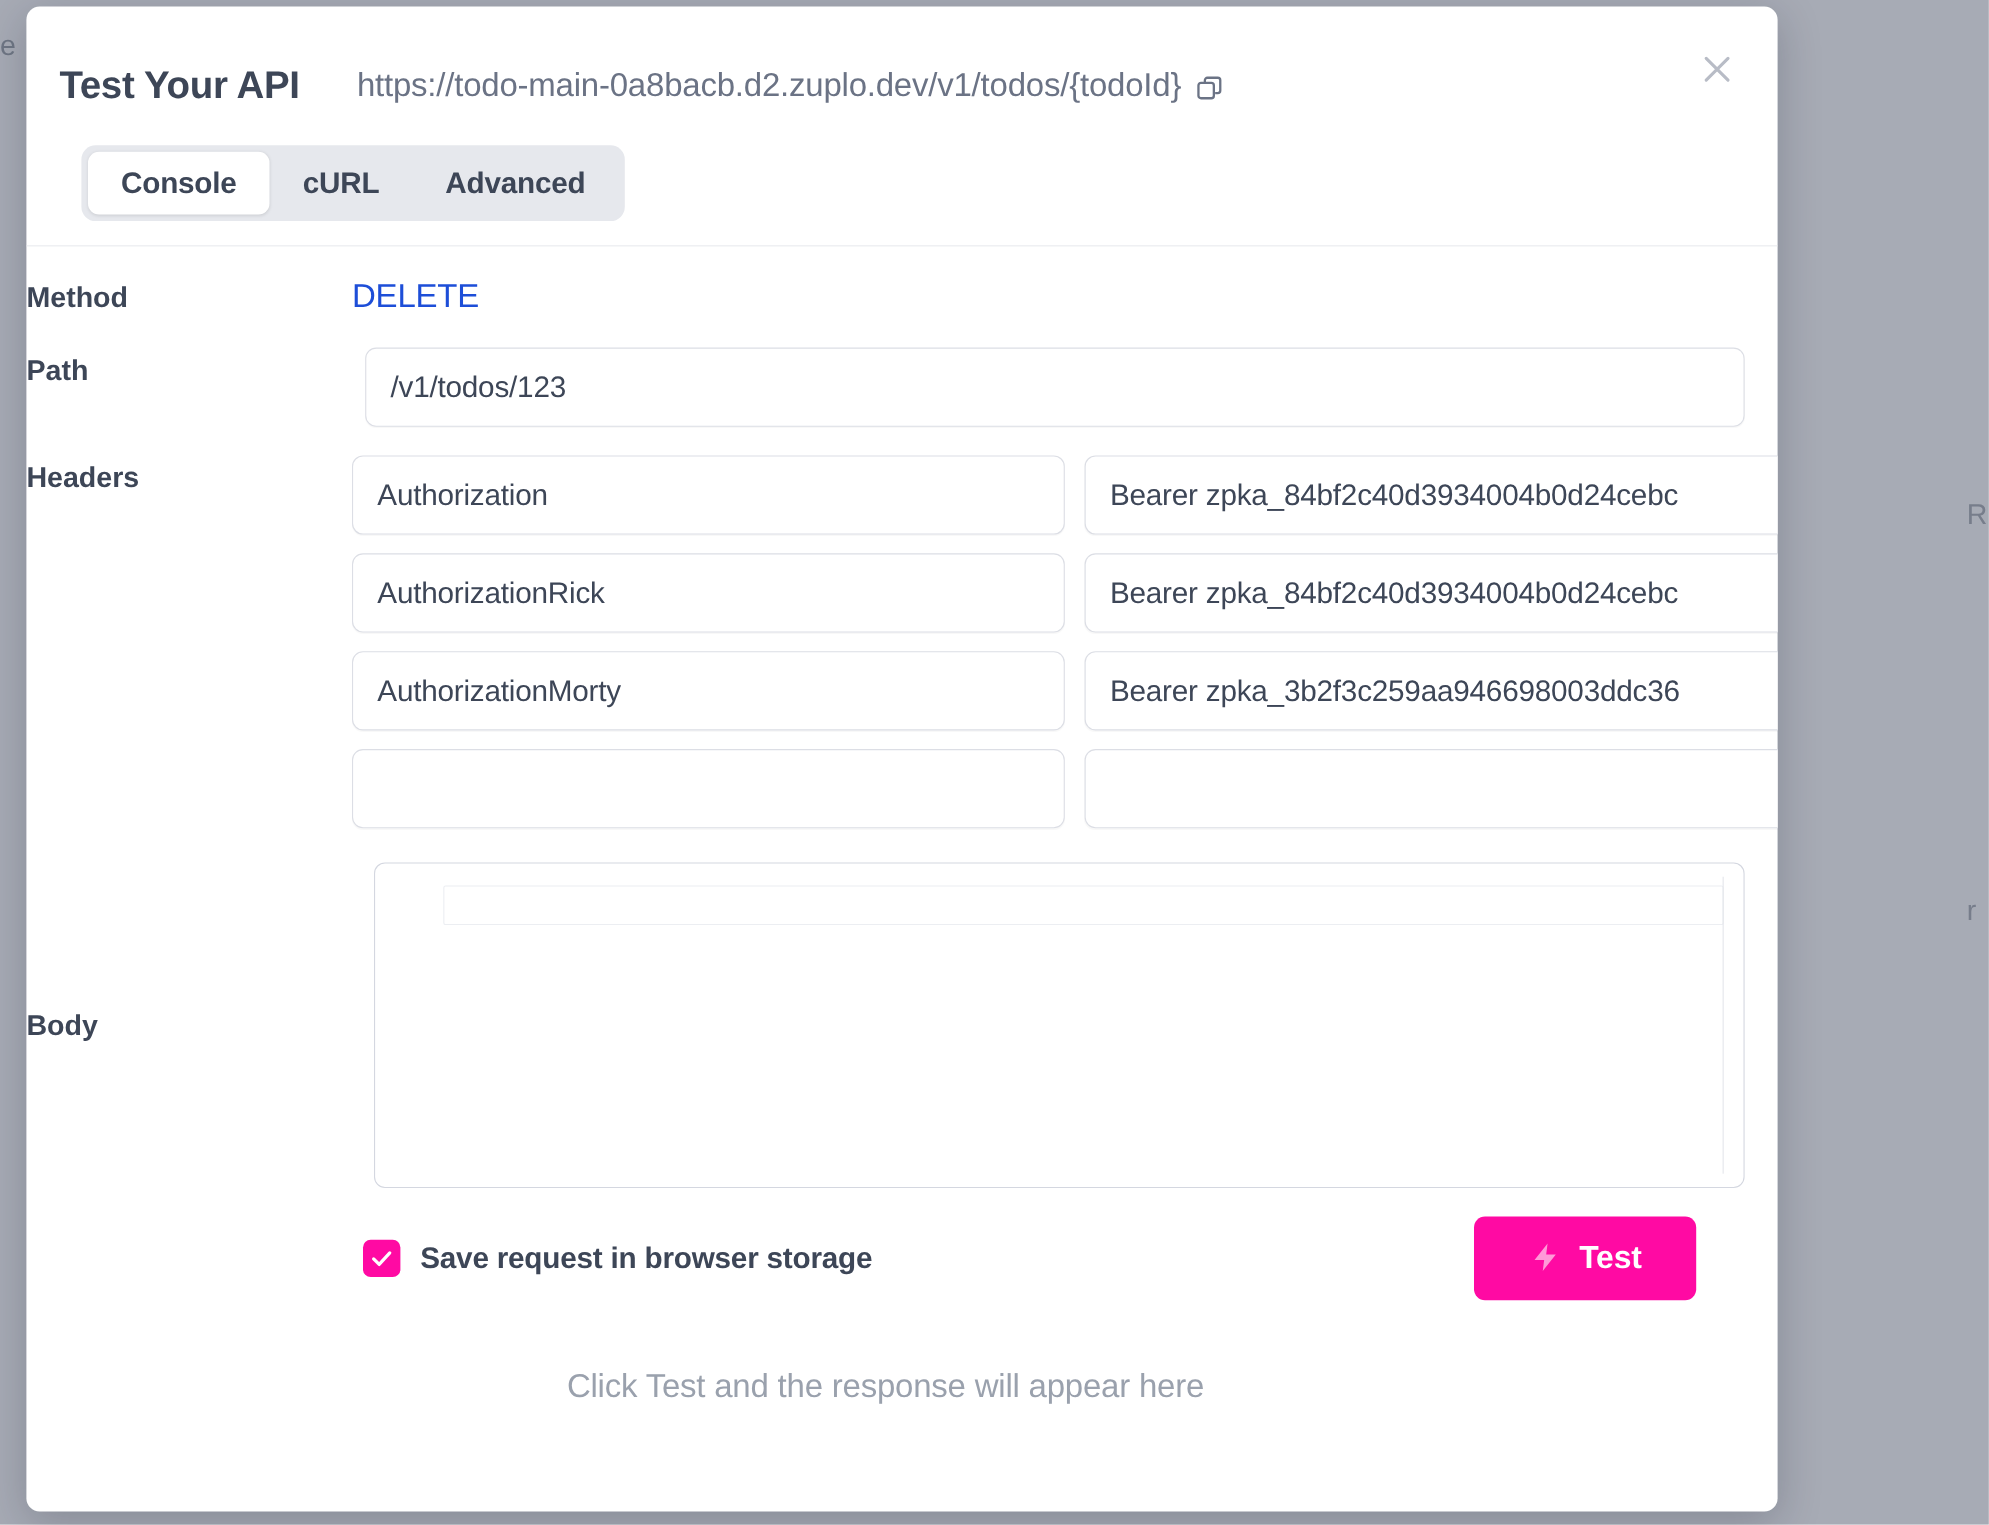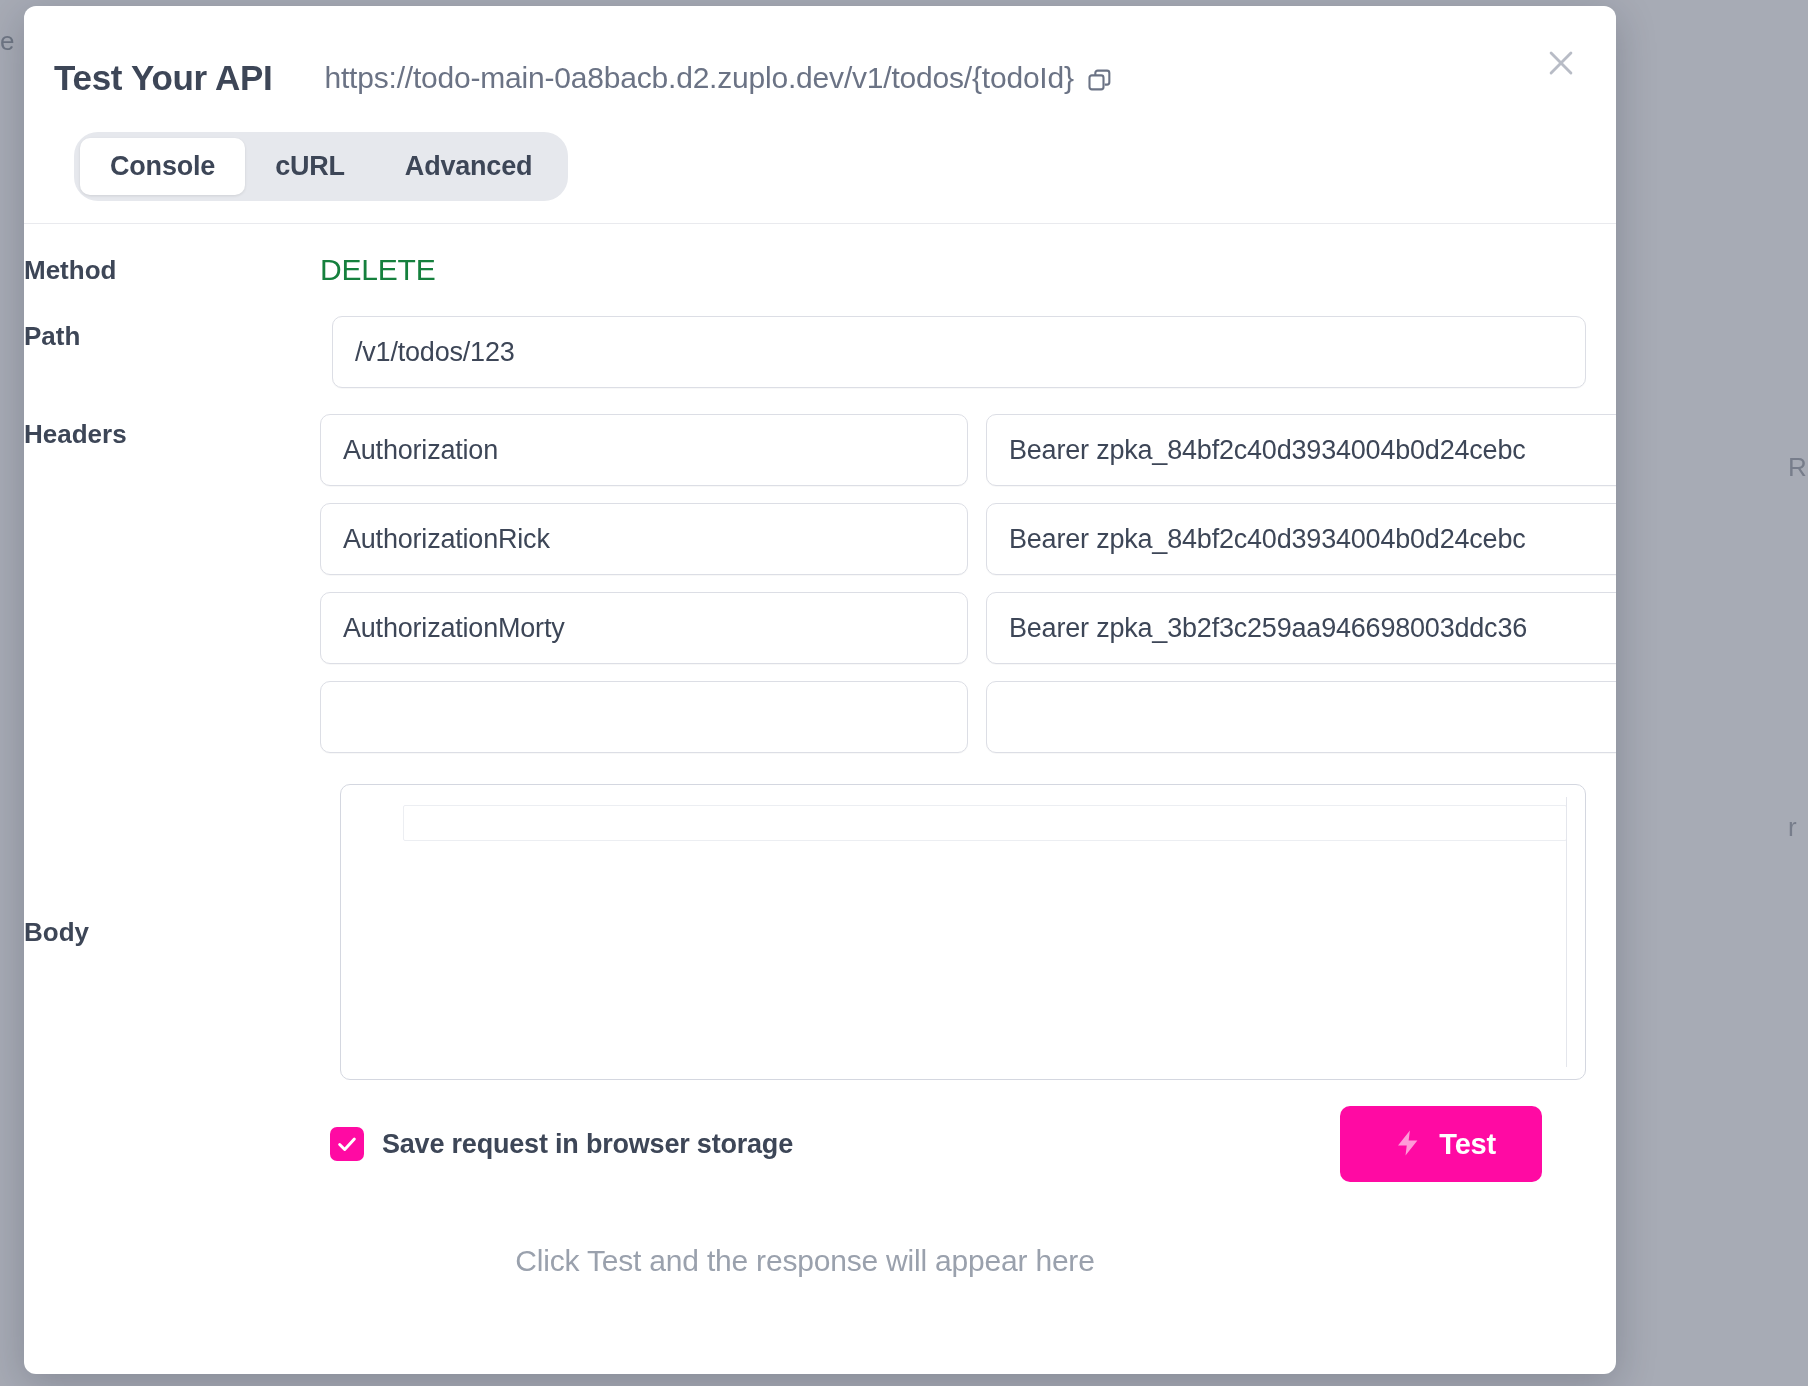--- a/index.html
+++ b/index.html
@@ -88,21 +88,21 @@
     cursor: pointer;
   }
 
   
   .tabs-row {
     padding: 22px 0 0 50px;
   }
   .tabs {
     display: inline-flex;
     background: #e6e8ed;
-    border-radius: 24px;
+    border-radius: 13px;
     padding: 6px;
     gap: 0px;
   }
   .tab {
     font-size: 27px;
     font-weight: 700;
     color: #3d4657;
     padding: 13px 30px;
     border-radius: 10px;
     cursor: pointer;
@@ -135,21 +135,21 @@
     text-align: left;
     padding-right: 14px;
     font-size: 26px;
     font-weight: 700;
     color: #3d4657;
     flex: 0 0 296px;
     line-height: 40px;
   }
   .row-value-text {
     font-size: 30px;
-    color: #15803d;
+    color: #1d4ed8;
     line-height: 40px;
     letter-spacing: -0.2px;
   }
 
   .field {
     border: 1px solid #dcdee5;
     border-radius: 10px;
     background: #fff;
     height: 72px;
     display: flex;
@@ -251,24 +251,24 @@
   }
   .test-btn {
     margin-left: auto;
     background: #ff0aa3;
     border: none;
     border-radius: 10px;
     height: 76px;
     min-width: 202px;
     display: flex;
     align-items: center;
-    justify-content: flex-end;
+    justify-content: center;
     gap: 16px;
     cursor: pointer;
-    padding: 0 46px;
+    padding: 0 14px;
   }
   .test-btn-label {
     color: #ffffff;
     font-size: 29px;
     font-weight: 700;
     letter-spacing: -0.2px;
   }
 
   .response-hint {
     margin-top: 62px;

